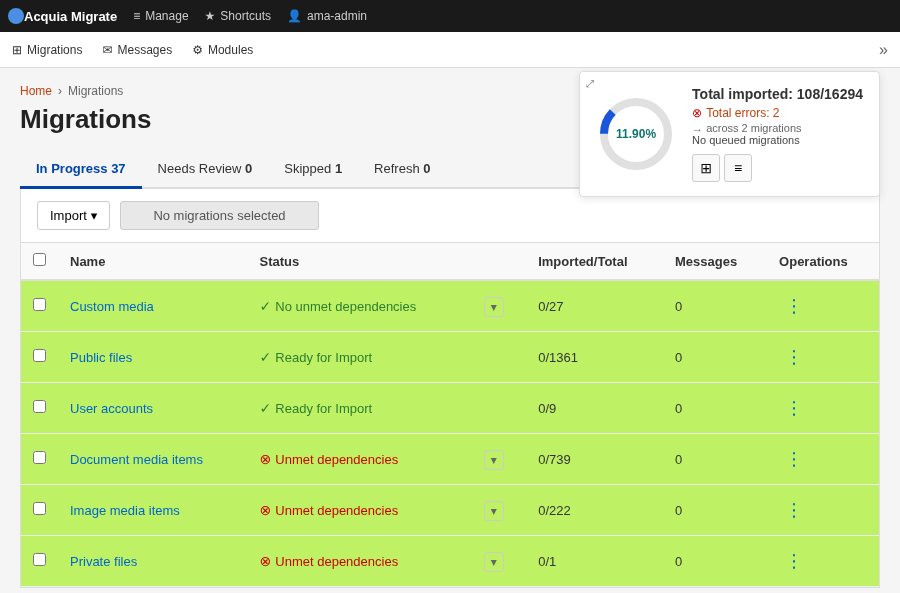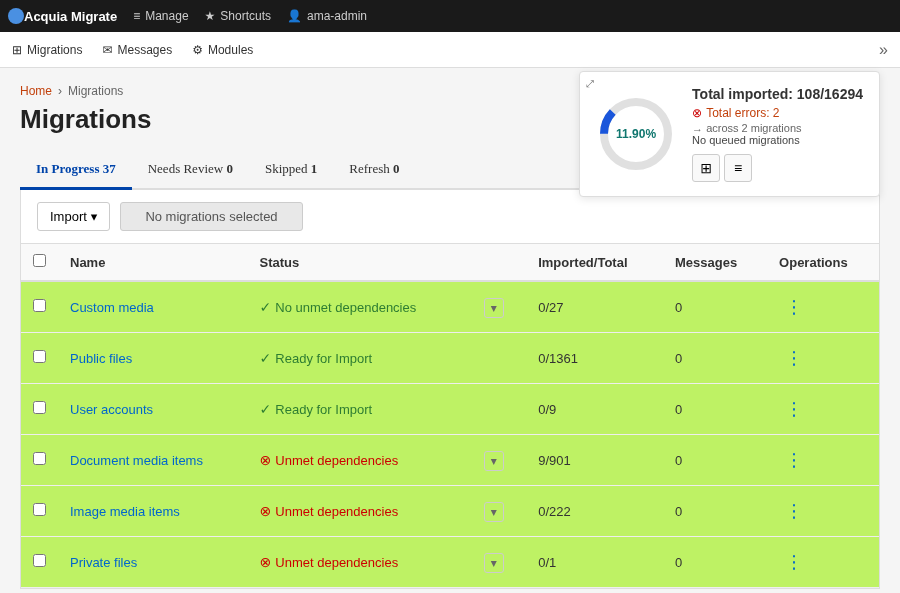--- a/index.html
+++ b/index.html
@@ -98,21 +98,20 @@
       position: relative;
     }
     .tab {
       padding: 10px 16px;
       font-size: 13px;
       cursor: pointer;
       color: #333;
       border-bottom: 3px solid transparent;
       margin-bottom: -2px;
       white-space: nowrap;
-      font-family: Liberation Serif, serif;
     }
     .tab.active {
       color: #0044aa;
       border-bottom: 3px solid #0044aa;
       font-weight: bold;
     }
     .tab-count {
       font-weight: bold;
     }
 
@@ -197,21 +196,21 @@
       cursor: pointer;
       font-size: 13px;
       display: flex;
       align-items: center;
       gap: 4px;
     }
     .no-selected-btn {
       border: 1px solid #ccc;
       background: #e8e8e8;
       border-radius: 3px;
-      padding: 6px 24px;
+      padding: 6px 32px;
       font-size: 13px;
       color: #555;
     }
     .filter-input {
       border: 1px solid #ccc;
       border-radius: 3px;
       padding: 6px 10px;
       font-size: 13px;
       width: 200px;
       color: #999;
@@ -460,21 +459,21 @@
     <td>
       <a href="#" class="migration-link">Document media items</a>
     </td>
     <td>
       <span class="status-error">
         <span style="color:#c00;font-size:14px;">⊗</span>
         <span>Unmet dependencies</span>
       </span>
     </td>
     <td><span class="chevron-down" style="border:1px solid #ccc;padding:2px 6px;border-radius:3px;cursor:pointer;">▾</span></td>
-    <td>9/901</td>
+    <td>0/739</td>
     <td>0</td>
     <td>
       <button class="ops-btn">⋮</button>
     </td>
   </tr>
             <tr>
     <td class="checkbox-cell">
       <input type="checkbox" style="">
     </td>
     <td>

